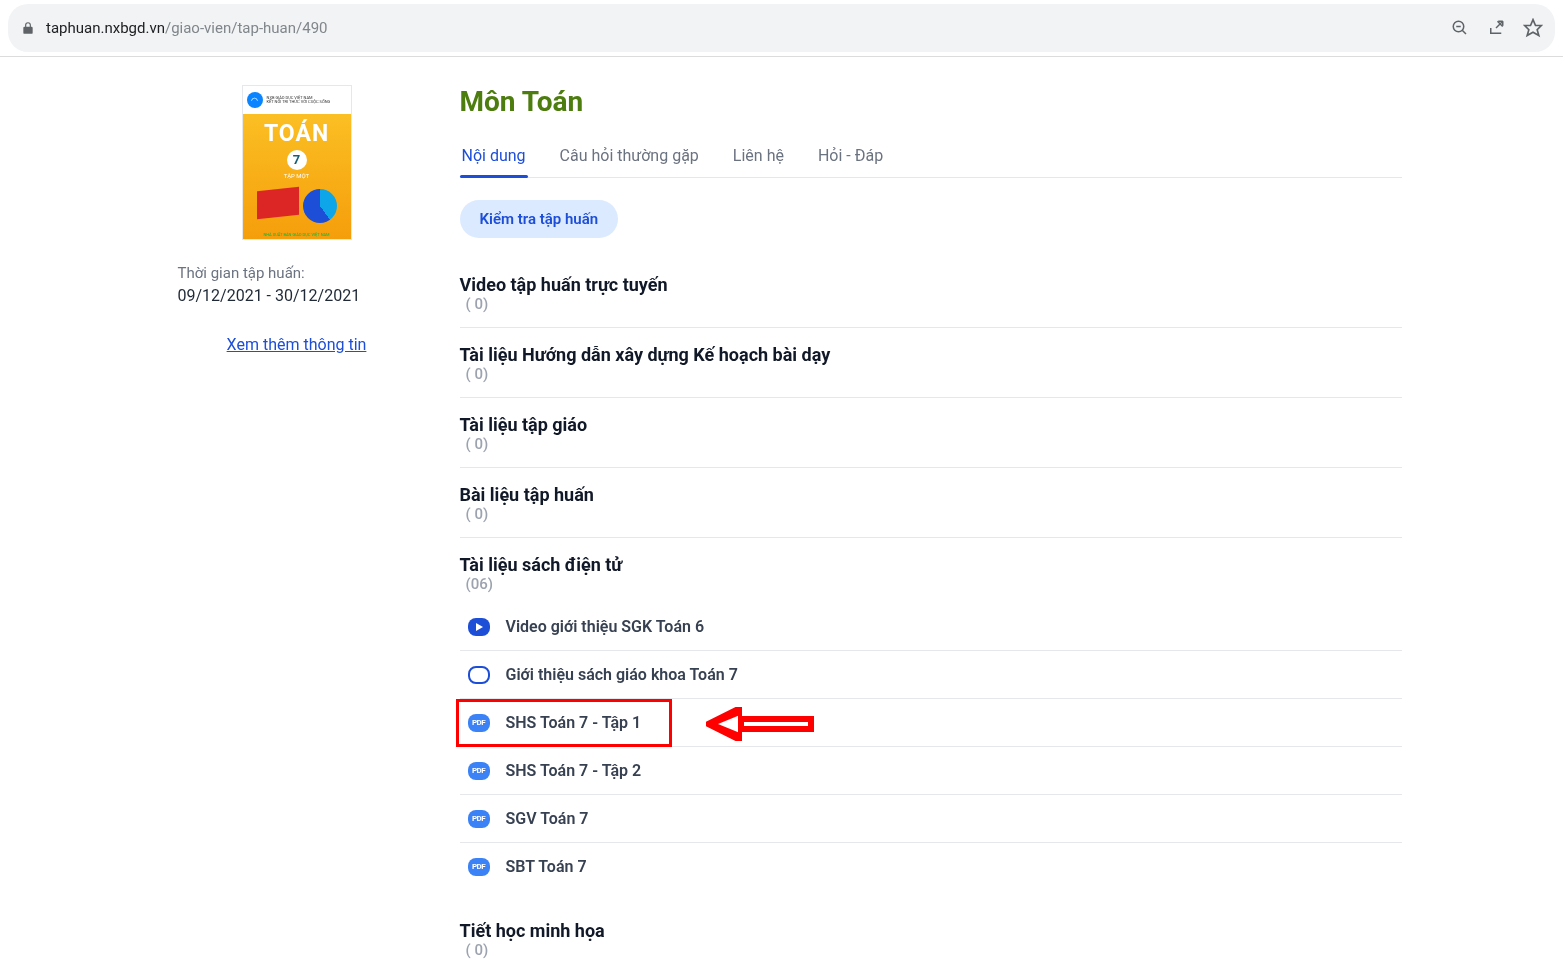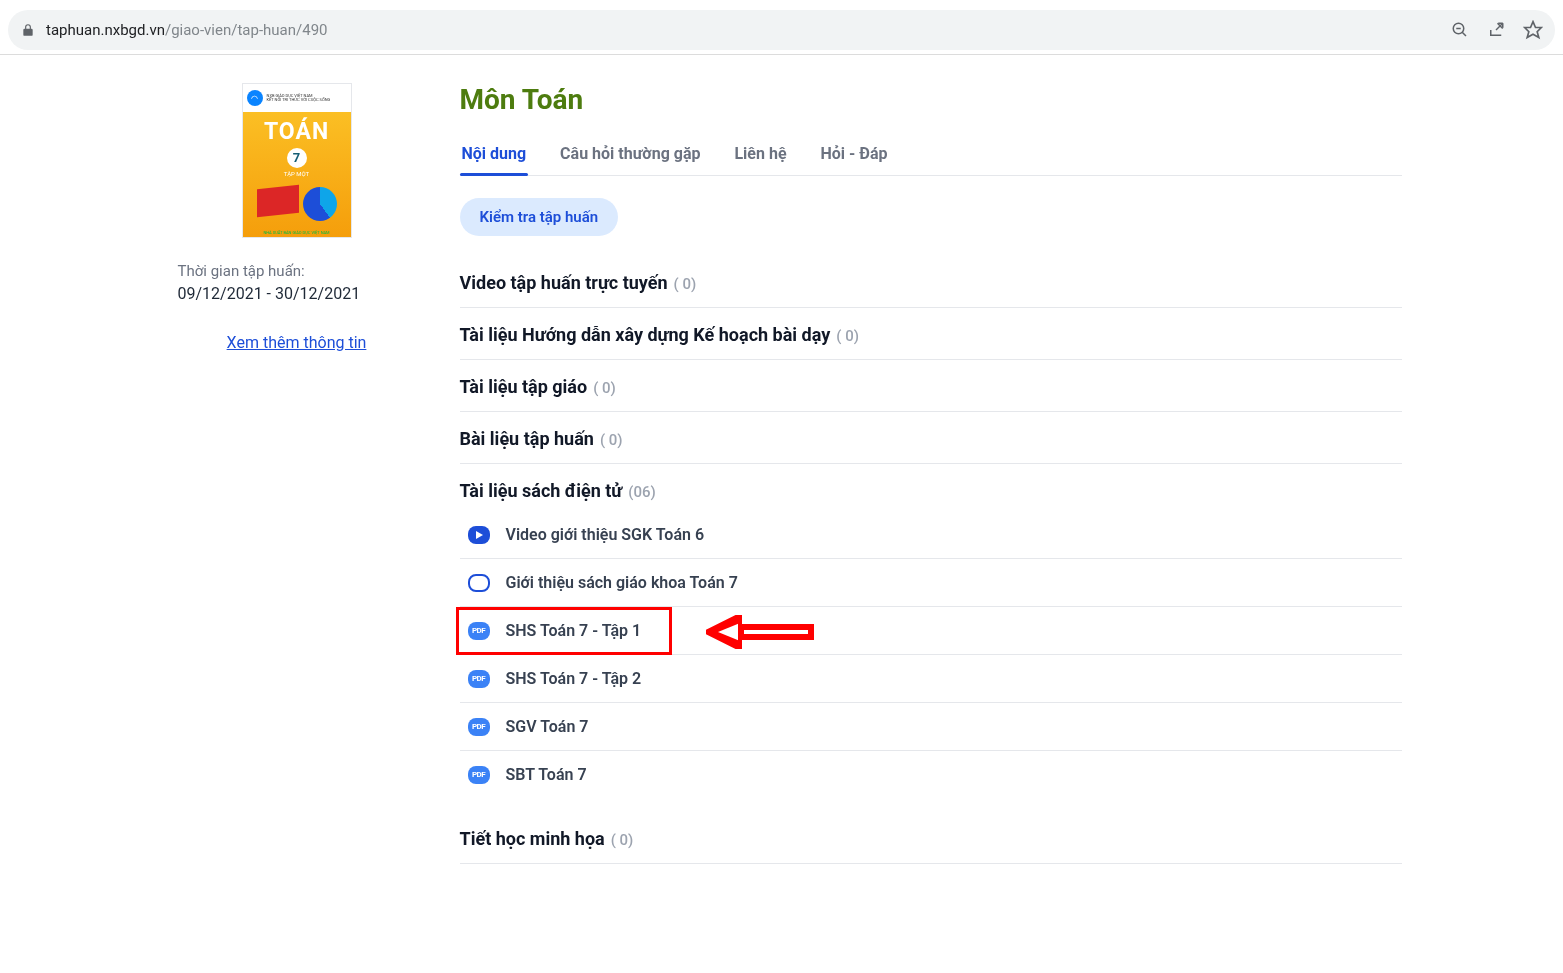--- a/index.html
+++ b/index.html
@@ -1,24 +1,24 @@
 <!DOCTYPE html>
 <html><head>
 <meta charset="utf-8">
 <style>
   * { box-sizing: border-box; margin: 0; padding: 0; }
   html, body { width: 100%; height: 100%; font-family: -apple-system, BlinkMacSystemFont, "Segoe UI", Roboto, Arial, sans-serif; background: #fff; color: #1f2937; }
   
   .addr-bar {
     display: flex;
     align-items: center;
-    height: 40px;
+    height: 48px;
     background: #f1f3f4;
     border-radius: 20px;
-    margin: 10px 8px 0 8px;
+    margin: 4px 8px 0 8px;
     padding: 0 12px;
   }
   .addr-bar .lock { width: 16px; height: 16px; margin-right: 10px; color: #5f6368; display:flex; align-items:center; justify-content:center;}
   .addr-bar .url { flex: 1; font-size: 15px; color: #202124; }
   .addr-bar .url .dim { color: #80868b; }
   .addr-bar .actions { display: flex; gap: 18px; align-items: center; color: #5f6368; }
   .addr-bar .actions span { display:flex; align-items:center; justify-content:center; }
   .toolbar-sep { height: 1px; background: #dcdcdc; margin-top: 4px; }
   
   .page {
@@ -47,26 +47,26 @@
   .book-cover .art .box { width:42px; height:28px; background:#dc2626; transform: skewY(-6deg); }
   .book-cover .art .pie { width:34px; height:34px; border-radius:50%; background: conic-gradient(#0ea5e9 0 40%, #1d4ed8 40% 100%); }
   .book-cover .pub { position:absolute; bottom:2px; left:0; right:0; text-align:center; font-size:4px; color:#0b4; }
   .side-block { width: 100%; padding: 0 16px; }
   .side-label { color:#6b7280; font-size:15px; margin-bottom:4px; }
   .side-dates { color:#1f2937; font-size:16px; margin-bottom:30px; }
   .side-link { color:#1d4ed8; font-size:16px; text-align:center; display:block; }
   .main { flex: 1; padding-left: 28px; }
   .page-title { font-size:28px; font-weight:700; color:#4d7c0f; margin-bottom:18px; }
   .tabs { display:flex; gap:30px; border-bottom:1px solid #e5e7eb; margin-bottom:22px; }
-  .tab { padding:10px 2px 12px; font-size:16px; font-weight:700; color:#6b7280; position:relative; cursor:pointer; }
+  .tab { padding:10px 2px 12px; font-size:16px; font-weight:400; color:#6b7280; position:relative; cursor:pointer; }
   .tab.active { color:#1d4ed8; }
   .tab.active::after { content:""; position:absolute; left:0; right:0; bottom:-1px; height:3px; background:#1d4ed8; border-radius:2px;}
   .pill { display:inline-block; background:#dbeafe; color:#1d4ed8; font-weight:600; font-size:15px; padding:10px 20px; border-radius:24px; margin-bottom:20px; }
   .section { border-bottom:1px solid #e5e7eb; padding:16px 0 14px; }
-  .section-title { font-size:18px; font-weight:700; color:#111827; display:flex; align-items:flex-end; }
+  .section-title { font-size:18px; font-weight:700; color:#111827; display:flex; align-items:flex-start;flex-direction:column; }
   .section-title .count { color:#9ca3af; font-weight:500; font-size:15px; margin-left:6px; }
   .items { margin-top:10px; }
   .item { display:flex; align-items:center; gap:16px; padding:14px 8px; border-bottom:1px solid #e5e7eb; }
   .item:last-child { border-bottom:none; }
   .item .icon-box { width:22px; height:18px; border-radius:8px; display:flex; align-items:center; justify-content:center; flex-shrink:0; }
   .icon-play { background:#1d4ed8; color:#fff; }
   .icon-play svg { width:10px; height:10px; }
   .icon-doc { border:2px solid #1d4ed8; background:#fff; }
   .icon-pdf { background:#3b82f6; color:#fff; font-size:8px; font-weight:700; letter-spacing:-0.5px; border-radius:4px; width:20px; height:20px;}
   .item .label { font-size:16px; color:#374151; font-weight:600; }

